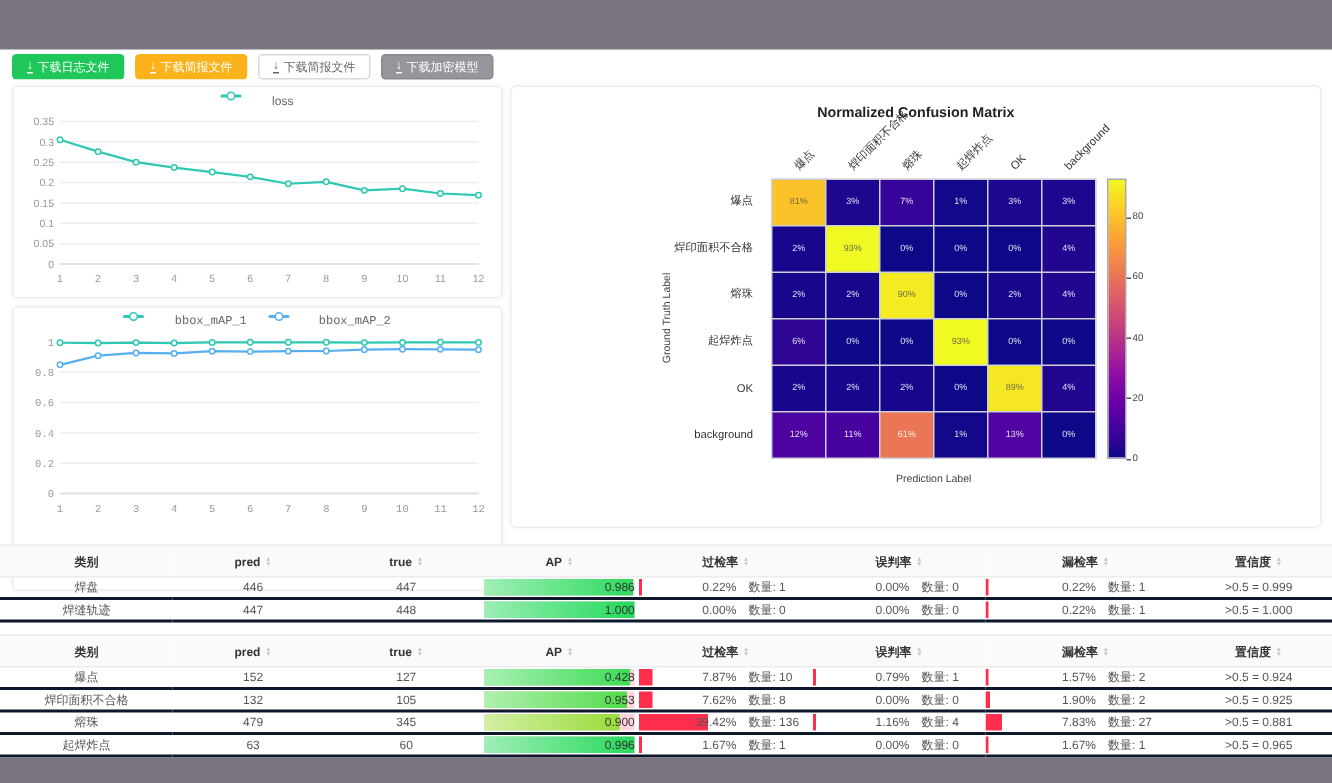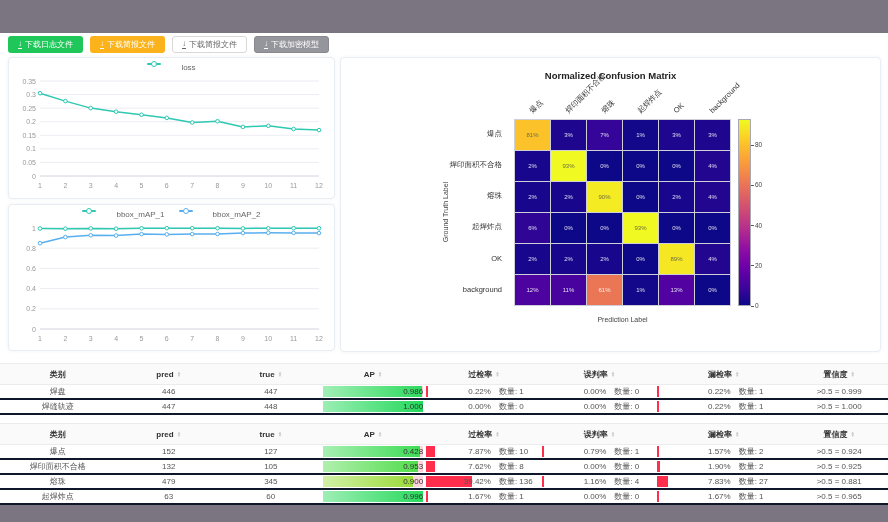--- a/index.html
+++ b/index.html
@@ -17,21 +17,21 @@
   .btn .dl-icon{font-size:8px;line-height:8px;border-bottom:1px solid currentColor;padding-bottom:0px;}
   .btn.green{background:#1fc75a;color:#fff;}
   .btn.orange{background:#fcb31b;color:#fff;}
   .btn.white{background:#fff;color:#666;border-color:#d9d9d9;}
   .btn.gray{background:#95959c;color:#fff;border-color:#88888f;}
 
   
   .card{position:absolute;background:#fff;border:1px solid #e9edf4;border-radius:4px;
         box-shadow:0 0 4px rgba(0,0,0,0.05);box-sizing:border-box;}
   #card-loss{left:8px;top:57px;width:327px;height:142px;}
-  #card-map{left:8px;top:204px;width:327px;height:147px;}
+  #card-map{left:8px;top:204px;width:327px;height:190px;font-family:Liberation Mono, monospace;}
   #card-cm{left:340px;top:57px;width:541px;height:295px;}
 
   .legend-row{display:flex;justify-content:center;gap:14px;margin-top:5px;height:12px;}
   .legend-item{display:flex;gap:20px;font-size:8px;color:#666;cursor:pointer;}
   .lg-marker{position:relative;width:14px;height:2px;border-radius:1px;}
   .lg-marker i{position:absolute;left:4px;top:-2px;width:4px;height:4px;border-radius:50%;
                background:#fff;border:1px solid currentColor;display:block;}
 
   
   .cm-title{position:absolute;left:0;top:12px;width:100%;text-align:center;

